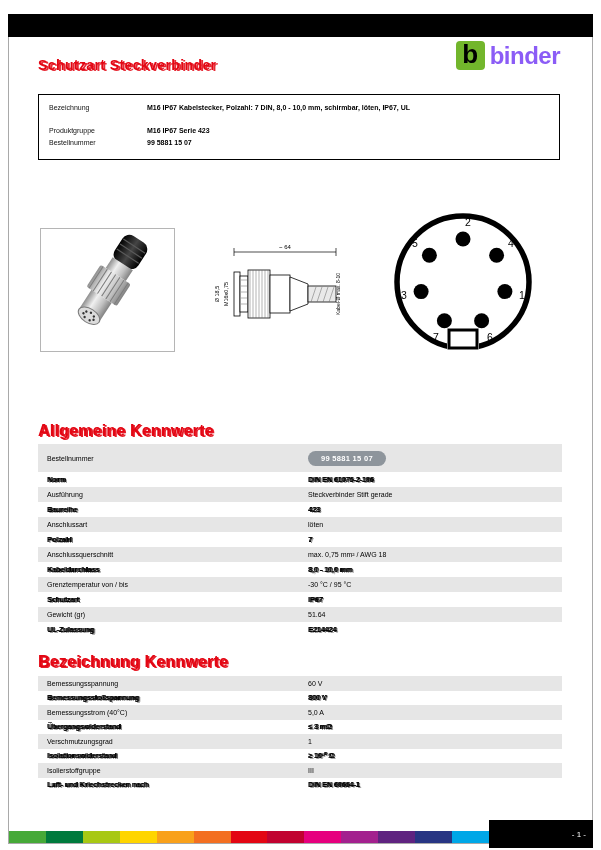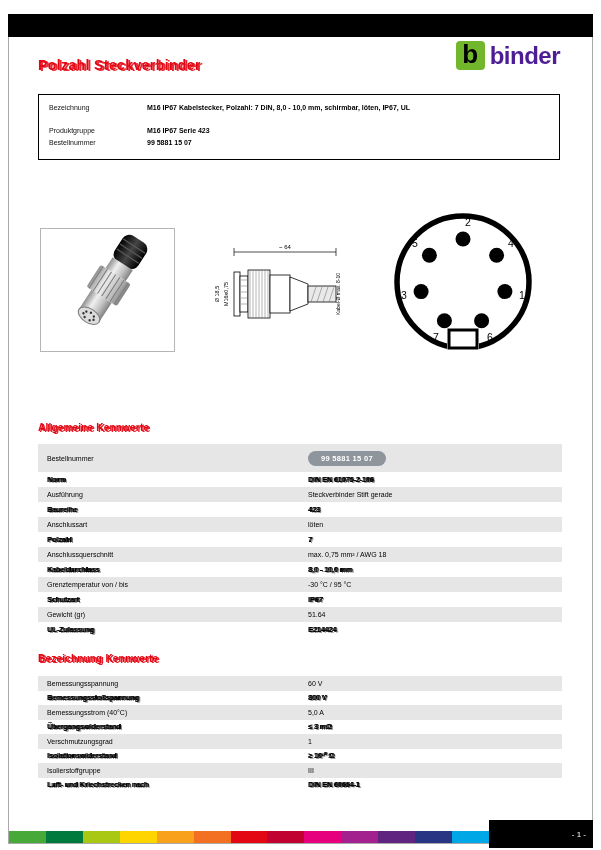--- a/index.html
+++ b/index.html
@@ -6,40 +6,40 @@
   body{
     width:601px;height:850px;position:relative;background:#fff;overflow:hidden;
     font-family:"Liberation Sans", sans-serif;color:#000;
   }
   .frame{position:absolute;left:8px;top:14px;width:583px;height:828px;border:1px solid #a9a9a9;}
   .topbar{position:absolute;left:8px;top:14px;width:585px;height:23px;background:#000;}
 
   .logo{position:absolute;top:41px;right:41px;display:flex;align-items:center;gap:5px;}
   .logo-square{width:29px;height:29px;background:#72b62c;border-radius:4px;display:flex;align-items:center;justify-content:center;}
   .logo-b{font-weight:bold;font-size:26px;line-height:1;color:#000;margin-top:-3px;}
-  .logo-text{font-weight:bold;font-size:24px;letter-spacing:-0.5px;color:#4c1d95;}
+  .logo-text{font-weight:bold;font-size:24px;letter-spacing:-0.5px;color:#8b5cf6;}
 
   .title{position:absolute;left:38px;top:57px;margin:0;font-size:14px;font-weight:bold;color:#e30613;
          text-shadow:2px .6px 0 rgba(227,6,19,.85);letter-spacing:.4px;}
 
   .infobox{position:absolute;left:38px;top:94px;width:522px;height:66px;border:1px solid #000;
            font-size:7px;box-sizing:border-box;}
   .irow{display:flex;margin:0 10px;line-height:1.5;}
   .irow.r1{margin-top:8px;}
   .irow.r2{margin-top:12px;}
   .irow.r3{margin-top:2px;}
   .ilabel{width:98px;flex:none;color:#111;}
   .ivalue{font-weight:bold;}
 
   .photo-box{position:absolute;left:40px;top:228px;width:133px;height:122px;border:1px solid #b5b5b5;
              display:flex;align-items:center;justify-content:center;background:#fff;}
   .drawing{position:absolute;left:212px;top:242px;width:132px;height:92px;}
   .pinout{position:absolute;left:388px;top:202px;width:150px;height:160px;}
 
-  .sec-title{position:absolute;left:38px;margin:0;font-size:10px;font-weight:bold;color:#e30613;
+  .sec-title{position:absolute;left:38px;margin:0;font-size:16px;font-weight:bold;color:#e30613;
              text-shadow:1.6px .5px 0 rgba(227,6,19,.9);letter-spacing:.2px;}
   .sec-title.s1{top:422px;}
   .sec-title.s2{top:653px;}
 
   .dtable{position:absolute;left:38px;width:524px;}
   .t1{top:444px;}
   .t2{top:676px;}
   .drow{display:flex;align-items:center;height:15px;padding:0 9px;box-sizing:border-box;font-size:7px;}
   .t2 .drow{height:14.5px;}
   .drow.shade{background:#e6e6e6;}
@@ -64,21 +64,21 @@
 <div class="frame"></div>
 <div class="topbar"></div>
 
 <div class="logo">
   <div class="logo-square">
     <span class="logo-b">b</span>
   </div>
   <span class="logo-text">binder</span>
 </div>
 
-<h1 class="title">Polzahl Steckverbinder</h1>
+<h1 class="title">Schutzart Steckverbinder</h1>
 
 <div class="infobox">
   <div class="irow r1">
     <span class="ilabel">Bezeichnung</span>
     <span class="ivalue">M16 IP67 Kabelstecker, Polzahl: 7 DIN, 8,0 - 10,0 mm, schirmbar, löten, IP67, UL</span>
   </div>
   <div class="irow r2">
     <span class="ilabel">Produktgruppe</span>
     <span class="ivalue">M16 IP67 Serie 423</span>
   </div>

